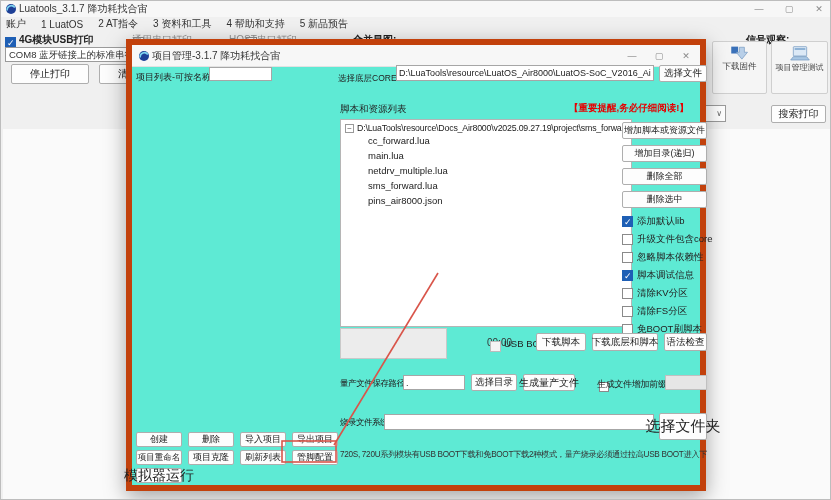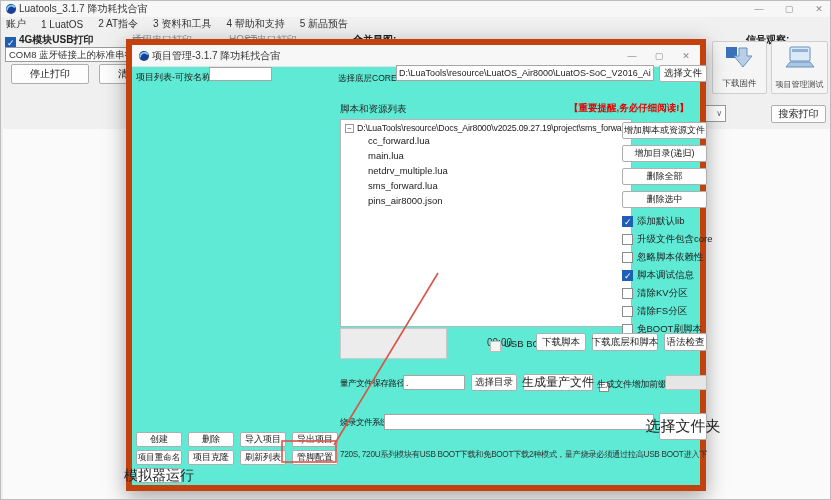--- a/index.html
+++ b/index.html
@@ -19,21 +19,21 @@
   .gray { color:#8f8f8f; }
 
   .cb { display:inline-block; width:11px; height:11px; border:1px solid #8a8a8a; background:#fff; vertical-align:middle; position:relative; }
   .cb i { display:none; font-style:normal; color:#fff; font-size:9px; line-height:10px; position:absolute; left:1px; top:0; }
   .cb.checked { background:#1e5fb5; border-color:#1e5fb5; }
   .cb.checked i { display:block; }
   .cb.disabled { border-color:#bcbcbc; background:#f4f4f4; }
 
   .combo { background:#fff; border:1px solid #9b9b9b; font-size:9.5px; color:#333; padding:1px 3px; white-space:nowrap; overflow:hidden; }
   .btn { background:#fdfdfd; border:1px solid #aeaeae; border-radius:2px; font-size:10px; color:#222; display:flex; align-items:center; justify-content:center; white-space:nowrap; cursor:default; }
-  .big-btn { background:#f5f5f5; border:1px solid #cfcfcf; border-radius:2px; display:flex; flex-direction:column; align-items:center; justify-content:space-between; padding:4px 2px 3px 2px; }
+  .big-btn { background:#f5f5f5; border:1px solid #cfcfcf; border-radius:2px; display:flex; flex-direction:column; align-items:center; justify-content:space-between; padding:4px 2px 20px 2px; }
   .big-btn .blabel { font-size:8.5px; color:#444; white-space:nowrap; }
   .log-panel { background:#fafafa; }
 
   
   .dialog { left:125px; top:38px; width:580px; height:452px; background:#5eead4; border:6px solid #c2410c; box-shadow:0 6px 20px rgba(0,0,0,0.35); z-index:10; }
   .dlg-titlebar { left:0; top:0; width:100%; height:22px; background:#f7f7f7; border-bottom:1px solid #e2e2e2; display:flex; align-items:center; }
   .dlg-title-text { font-size:10px; color:#333; margin-left:6px; white-space:nowrap; }
   .dlg-ctrls { position:absolute; right:8px; top:0; height:22px; display:flex; gap:15px; align-items:center; }
   .dlg-ctrls span { font-size:9px; color:#8a8a8a; width:12px; text-align:center; }
   .lbl { font-size:9px; color:#222; white-space:nowrap; }
@@ -216,21 +216,21 @@
     <span class="abs cb disabled" style="left:358px;top:292px"></span>
     <span class="abs lbl gray" style="left:372px;top:293px;font-size:9.5px">USB BOOT下载</span>
     <div class="abs btn" style="left:404px;top:288px;width:50px;height:18px;font-size:9.5px">下载脚本</div>
     <div class="abs btn" style="left:460px;top:288px;width:66px;height:18px;font-size:9.5px">下载底层和脚本</div>
     <div class="abs btn" style="left:532px;top:288px;width:43px;height:18px;font-size:9.5px">语法检查</div>
 
     
     <span class="abs lbl" style="left:208px;top:333px;font-size:8.5px;letter-spacing:-0.4px">量产文件保存路径</span>
     <input class="abs inp" style="left: 271px; top: 330px; width: 62px; height: 15px;" value=".">
     <div class="abs btn" style="left:339px;top:329px;width:46px;height:17px;font-size:9.5px">选择目录</div>
-    <div class="abs btn" style="left:391px;top:329px;width:70px;height:17px;font-size:12px">生成量产文件</div>
+    <div class="abs btn" style="left:391px;top:329px;width:52px;height:17px;font-size:10px">生成量产文件</div>
     <span class="abs cb" style="left:452px;top:332px;width:10px;height:10px"></span>
     <span class="abs lbl" style="left:465px;top:333px;font-size:9px;letter-spacing:-0.3px">生成文件增加前缀</span>
     <input class="abs inp" style="left: 533px; top: 330px; width: 42px; height: 15px; background: rgb(230, 230, 230); border-color: rgb(192, 192, 192);" readonly="">
 
     
     <span class="abs lbl" style="left:208px;top:372px;font-size:8.5px;letter-spacing:-0.5px">烧录文件系统</span>
     <input class="abs inp" style="left: 252px; top: 369px; width: 270px; height: 16px;">
     <div class="abs btn" style="left:527px;top:368px;width:48px;height:27px;font-size:15px">选择文件夹</div>
 
     

